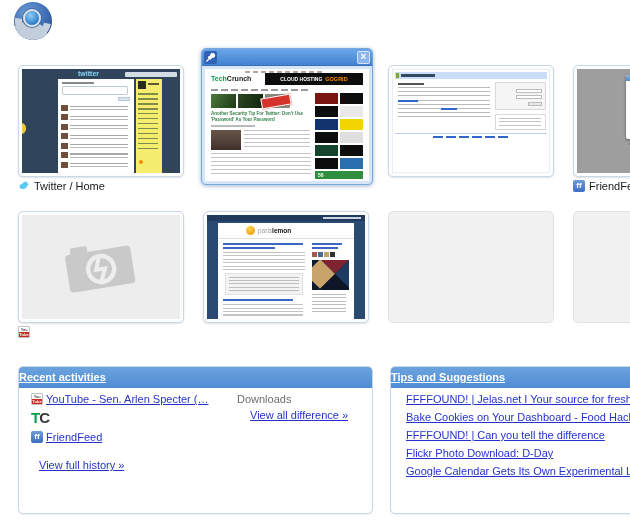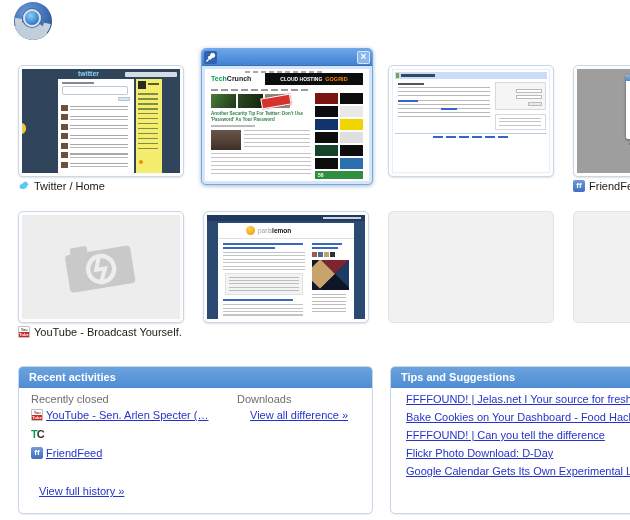--- a/index.html
+++ b/index.html
@@ -36,21 +36,21 @@
   .closebtn { position:absolute; right:2px; top:2px; width:13px; height:13px; background:#8ab6ee;
     border:1px solid rgba(255,255,255,.65); border-radius:2px; color:#fff; font-weight:bold; font-size:10px;
     line-height:10px; text-align:center; cursor:pointer; }
   .selshot { position:relative; margin:3px; width:164px; height:112px; overflow:hidden; background:#fff; }
 
   
   .fav { display:inline-block; width:12px; height:12px; flex:0 0 12px; position:relative; }
   .fav-yt { display:inline-flex; flex-direction:column; overflow:hidden; border:1px solid #c0c0c0; border-radius:1px; background:#fff; }
   .fav-yt i { font-style:normal; font-size:4px; line-height:5px; color:#000; text-align:center; background:#fff; }
   .fav-yt b { font-size:4px; line-height:6px; color:#fff; text-align:center; background:#cc2a22; }
-  .fav-tc { font-weight:bold; font-size:11px; line-height:12px; letter-spacing:-1px; }
+  .fav-tc { font-weight:bold; font-size:15px; line-height:12px; letter-spacing:-1px; }
   .fav-tc i { font-style:normal; color:#089e4c; }
   .fav-tc b { color:#333; }
   .fav-ff { background:linear-gradient(#6f9bdd,#3f6fc0); border-radius:2px; color:#fff; font-weight:bold;
     font-size:8px; line-height:12px; text-align:center; }
   .fav-gm { display:grid; grid-template-columns:6px 6px; grid-template-rows:6px 6px; border-radius:1px; overflow:hidden; }
   .fav-gm s:nth-child(1){background:#3a6cd6;} .fav-gm s:nth-child(2){background:#d5392f;}
   .fav-gm s:nth-child(3){background:#2f9e44;} .fav-gm s:nth-child(4){background:#f4c20d;}
 
   
   .m-tw { background:#30455b; }
@@ -164,22 +164,22 @@
   .m-pl .diam s:nth-child(1){background:#7e2430;} .m-pl .diam s:nth-child(2){background:#1e3b63;}
   .m-pl .diam s:nth-child(3){background:#c8a36a;} .m-pl .diam s:nth-child(4){background:#0d1526;}
   .m-pl .r3 { left:94px; top:71px; width:34px; height:20px;
     background:repeating-linear-gradient(to bottom, #bdbdbd 0 1px, transparent 1px 3.5px); }
 
   
   .m-yt { background:#ededed; display:flex; align-items:center; justify-content:center; }
 
   
   .panel { background:#fff; border:1px solid #c7d7ea; border-radius:5px; box-shadow:0 1px 1px rgba(0,0,0,.06); }
-  .panel-hdr { height:21px; line-height:21px; padding-left:10px; color:#fff; font-weight:bold; font-size:11px;
-    background:linear-gradient(#6ca3df,#4e8cd3); border-radius:4px 4px 0 0; }
+  .panel-hdr { height:21px; line-height:21px; color:#fff; font-weight:bold; font-size:11px;
+    background:linear-gradient(#6ca3df,#4e8cd3); border-radius:4px 4px 0 0;text-decoration:underline; }
   .lnk { color:#2533cc; text-decoration:underline; cursor:pointer; white-space:nowrap; }
   .glabel { color:#6e6e6e; }
   .ritem { display:flex; align-items:flex-start; gap:3px; height:13px; margin-bottom:6px; }
   .tips-list .lnk { display:block; height:13px; margin-bottom:5px; }
 </style>
 </head>
 <body>
 
 <div class="page">
 
@@ -311,21 +311,20 @@
           <path d="M42 17 L37 31 L46 31 L39 46" fill="none" stroke="#ededed" stroke-width="4" stroke-linejoin="miter"></path>
         </g>
       </svg>
     </div>
   </div>
   <div class="abs tlabel" style="left:18px; top:325px;">
     <span class="fav fav-yt">
         <i>You</i>
         <b>Tube</b>
       </span>
-    <span>YouTube - Broadcast Yourself.</span>
   </div>
 
   <div class="abs thumb" style="left:203px; top:211px;">
     <div class="shot m-pl">
       <span class="abs tbar">
           <s></s>
         </span>
       <div class="abs card">
         <span class="abs sun"></span>
         <span class="abs pllogo"><i>paris</i><b>lemon</b></span>
@@ -358,36 +357,35 @@
       </div>
     </div>
   </div>
 
   <div class="abs thumb-empty" style="left:388px; top:211px;"></div>
   <div class="abs thumb-empty" style="left:573px; top:211px;"></div>
 
   <section class="abs panel" style="left:18px; top:366px; width:355px; height:148px;">
     <div class="panel-hdr">Recent activities</div>
     <div class="abs" style="left:12px; top:26px;">
-      <div class="glabel" style="height:13px; margin-bottom:3px;">Recently closed</div>
       <div class="ritem">
         <span class="fav fav-yt">
             <i>You</i>
             <b>Tube</b>
           </span>
         <a class="lnk">YouTube - Sen. Arlen Specter (…</a>
       </div>
       <div class="ritem">
         <span class="fav fav-tc"><i>T</i><b>C</b></span>
       </div>
       <div class="ritem">
         <span class="fav fav-ff">ff</span>
         <a class="lnk">FriendFeed</a>
       </div>
-      <a class="lnk" style="display:inline-block; margin-left:8px; margin-top:19px;">View full history »</a>
+      <a class="lnk" style="display:inline-block; margin-left:8px; margin-top:9px;">View full history »</a>
     </div>
     <div class="abs" style="left:182px; top:26px;margin-left:36px;">
       <div class="glabel" style="height:13px; margin-bottom:3px;">Downloads</div>
       <a class="lnk" style="display:inline-block; margin-left:13px;">View all difference »</a>
     </div>
   </section>
 
   <section class="abs panel" style="left:390px; top:366px; width:355px; height:148px;">
     <div class="panel-hdr">Tips and Suggestions</div>
     <div class="abs tips-list" style="left:15px; top:26px; width:335px;">

